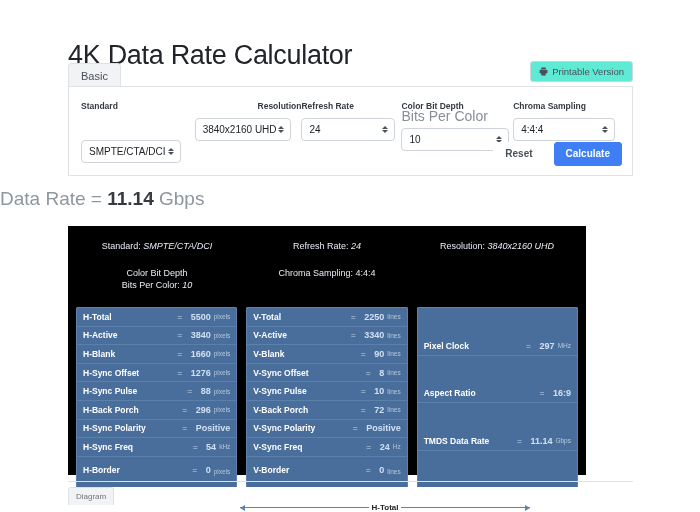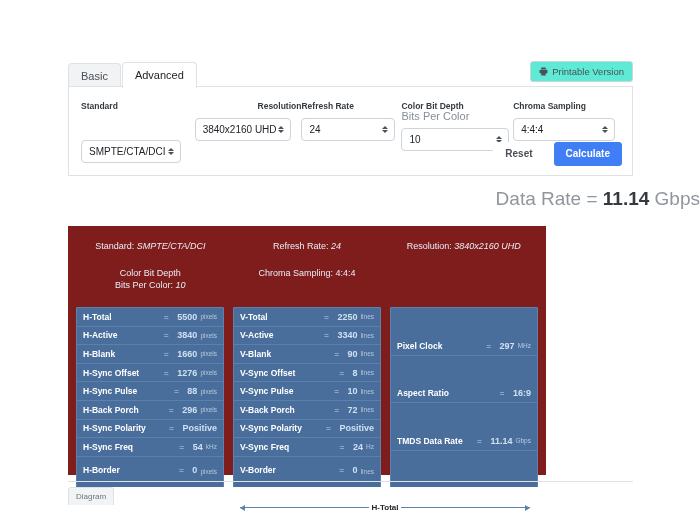--- a/index.html
+++ b/index.html
@@ -12,21 +12,21 @@
 
   
   .page-title{
     position:absolute;left:68px;top:22px;
     font-size:27px;font-weight:400;color:#212529;letter-spacing:-0.3px;
   }
 
   
   .tab-strip{
     position:absolute;left:68px;top:62px;width:565px;height:25px;
-    display:flex;align-items:flex-end;
+    display:flex;align-items:flex-end;gap:32px;
   }
   .tab{
     font-size:11px;color:#495057;background:#f1f3f4;
     padding:6px 12px 6px 12px;border:1px solid #dee2e6;border-bottom:none;
     border-radius:4px 4px 0 0;margin-right:1px;line-height:12px;
     position:relative;top:1px;
   }
   .tab.active{background:#ffffff;color:#212529;border-color:#dee2e6;z-index:3;padding-bottom:7px;}
 
   .printable-btn{
@@ -46,21 +46,21 @@
     position:absolute;left:0;top:0;width:100%;
     display:flex;padding:14px 12px 0 12px;box-sizing:border-box;
   }
   .field{display:flex;flex-direction:column;}
   .field.f1{width:117px;gap:22px;}
   .field.f2{width:110px;text-align:right;}
   .field.f3{width:103px;}
   .field.f4{width:115px;}
   .field.f5{width:110px;}
   .field-label{font-size:8.5px;font-weight:700;color:#343a40;line-height:10px;}
-  .field-sub{font-size:11px;font-weight:400;color:#868e96;line-height:10px;}
+  .field-sub{font-size:14px;font-weight:400;color:#868e96;line-height:10px;}
   .select{
     margin-top:7px;height:23px;box-sizing:border-box;
     border:1px solid #ced4da;border-radius:4px;background:#ffffff;
     display:flex;align-items:center;justify-content:space-between;
     padding:0 6px 0 7px;font-size:10px;color:#212529;
   }
   .field.f1 .select{width:100px;}
   .field.f2 .select{width:96px;}
   .field.f3 .select{width:94px;}
   .field.f4 .select{width:108px;}
@@ -70,29 +70,29 @@
   .stepper i.up{border-bottom:3.5px solid #495057;}
   .stepper i.dn{border-top:3.5px solid #495057;}
 
   .btn-row{position:absolute;right:10px;bottom:9px;display:flex;align-items:center;gap:9px;}
   .btn{font-size:10px;border-radius:3px;padding:5px 11px;line-height:12px;font-weight:bold;}
   .btn-reset{background:#ffffff;color:#495057;border:1px solid transparent;}
   .btn-calc{background:#3f7ef4;color:#ffffff;border:1px solid #3f7ef4;}
 
   
   .data-rate{
-    position:absolute;left:0;top:188px;width:700px;text-align:right;
+    position:absolute;left:0;top:188px;width:700px;text-align:left;
     font-size:19px;color:#8f979e;font-weight:400;
   }
   .data-rate b{color:#343a40;font-weight:700;}
 
   
   .panel{
-    position:absolute;left:68px;top:226px;width:478px;height:249px;
-    background:#7f1d1d;box-sizing:border-box;padding:10px 4px 8px 4px;
+    position:absolute;left:68px;top:226px;width:518px;height:249px;
+    background:#000000;box-sizing:border-box;padding:10px 4px 8px 4px;
   }
   .panel-head{display:flex;padding:4px 0 0 0;}
   .ph-cell{flex:1;text-align:center;font-size:9px;color:#e8edf4;line-height:13px;}
   .ph-cell i{font-style:italic;}
   .panel-head2{display:flex;padding:14px 0 0 0;}
   .ph2-cell{flex:1;text-align:center;font-size:9px;color:#e8edf4;line-height:12px;}
   .ph2-cell i{font-style:italic;}
 
   .cols{display:flex;gap:9px;padding:16px 4px 0 4px;}
   .col{flex:1;background:#4a6e9c;border:1px solid #5d82ae;border-radius:1px;}
@@ -129,24 +129,24 @@
   }
   .arrow-line.l::before{left:0;border-right:5px solid #5d82ae;}
   .arrow-line.r::after{right:0;border-left:5px solid #5d82ae;}
   .htotal-label{font-size:8px;font-weight:700;color:#212529;white-space:nowrap;}
 </style>
 </head>
 <body>
 
 <div class="page">
 
+  <h1 class="page-title">4K Data Rate Calculator</h1>
 
   <div class="tab-strip">
     <div class="tab">Basic</div>
-    <div class="tab active">Advanced</div>
   </div>
 
   <div class="printable-btn">
     <svg class="printer-ico" viewBox="0 0 16 16">
       <path fill="#495057" d="M4 1h8v3H4V1zm-2 4h12a1 1 0 0 1 1 1v5h-3v4H4v-4H1V6a1 1 0 0 1 1-1zm3 6h6v3H5v-3z"></path>
     </svg>
     <span>Printable Version</span>
   </div>
 
   <div class="form-card">

